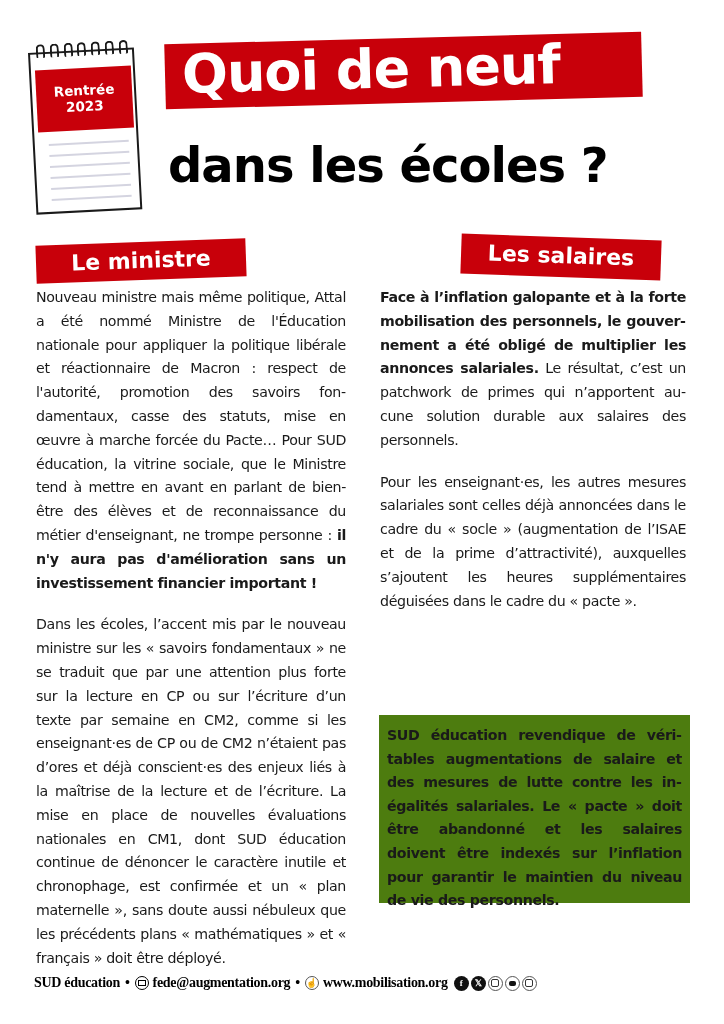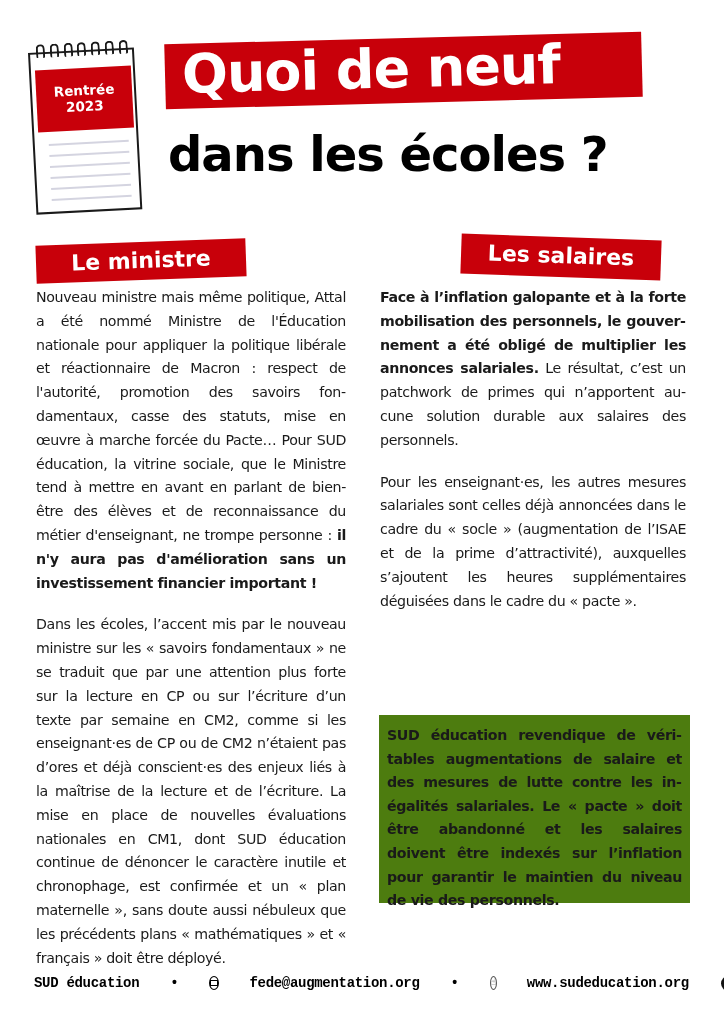--- a/index.html
+++ b/index.html
@@ -33,21 +33,21 @@
   
   .title-box {
     position: absolute; left: 165px; top: 38px; width: 477px; height: 65px;
     background: #c8000a; transform: rotate(-1.5deg);
   }
   .title-line1 {
     position: absolute; left: 182px; top: 34px; font-family: "DejaVu Sans", sans-serif; font-weight: bold;
     font-size: 54px; color: #ffffff; letter-spacing: -1px; transform: rotate(-1.5deg); line-height: 72px;
   }
   .title-line2 {
-    position: absolute; left: 168px; top: 124px; font-family: "DejaVu Sans", sans-serif; font-weight: bold;
+    position: absolute; left: 168px; top: 135px; font-family: "DejaVu Sans", sans-serif; font-weight: bold;
     font-size: 48px; color: #000000; letter-spacing: -1px; line-height: 60px;
   }
 
   
   .sec-head {
     position: absolute; background: #c8000a; color: #fff; font-family: "DejaVu Sans", sans-serif;
     font-weight: bold; font-size: 22px; text-align: center; line-height: 38px;
   }
   .sec-head.left { left: 36px; top: 242px; width: 210px; height: 38px; transform: rotate(-2deg); }
   .sec-head.right { left: 461px; top: 237px; width: 200px; height: 40px; transform: rotate(2deg); }
@@ -65,22 +65,22 @@
 
   .demand-box {
     position: absolute; left: 379px; top: 715px; width: 311px; height: 188px; background: #4d7c0f;
     padding: 9px 8px 0 8px; font-family: "DejaVu Sans", sans-serif; font-weight: bold;
     font-size: 14.2px; line-height: 23.6px; text-align: justify; color: #1a1a1a; letter-spacing: -0.35px;
   }
 
   
   .footer {
     position: absolute; left: 34px; top: 971px; width: 660px; height: 24px;
-    display: flex; align-items: center; font-family: Liberation Mono, monospace; font-weight: bold;
-    font-size: 14px; color: #000; white-space: nowrap; letter-spacing: -0.3px; gap: 26px;
+    display: flex; align-items: center; font-family: Liberation Serif, serif; font-weight: bold;
+    font-size: 14px; color: #000; white-space: nowrap; letter-spacing: -0.3px;
   }
   .footer .sep { margin: 0 5px; }
   .footer .ico {
     display: inline-flex; align-items: center; justify-content: center; width: 14px; height: 14px;
     border-radius: 50%; margin-right: 4px; font-size: 8px; line-height: 1;
   }
   .ico.mail { border: 1.6px solid #000; }
   .ico.mail::before { content: ""; width: 6px; height: 4px; border: 1.2px solid #000; }
   .ico.hand { border: 1px solid #555; color: #555; font-size: 9px; }
   .social { display: inline-flex; margin-left: 6px; gap: 2px; }
@@ -141,21 +141,21 @@
 
 <div class="demand-box">SUD éducation revendique de véri­tables augmentations de salaire et des mesures de lutte contre les in­égalités salariales. Le « pacte » doit être abandonné et les salaires doivent être indexés sur l’inflation pour garantir le maintien du niveau de vie des personnels.</div>
 
 <div class="footer">
   <span>SUD éducation</span>
   <span class="sep">•</span>
   <span class="ico mail"></span>
   <span>fede@augmentation.org</span>
   <span class="sep">•</span>
   <span class="ico hand">☝</span>
-  <span>www.sudeducation.org</span>
+  <span>www.mobilisation.org</span>
   <span class="social">
     <span class="s-fb">f</span>
     <span class="s-x">𝕏</span>
     <span class="s-ig"></span>
     <span class="s-yt"></span>
     <span class="s-ig2"></span>
   </span>
 </div>
 
 </body></html>

